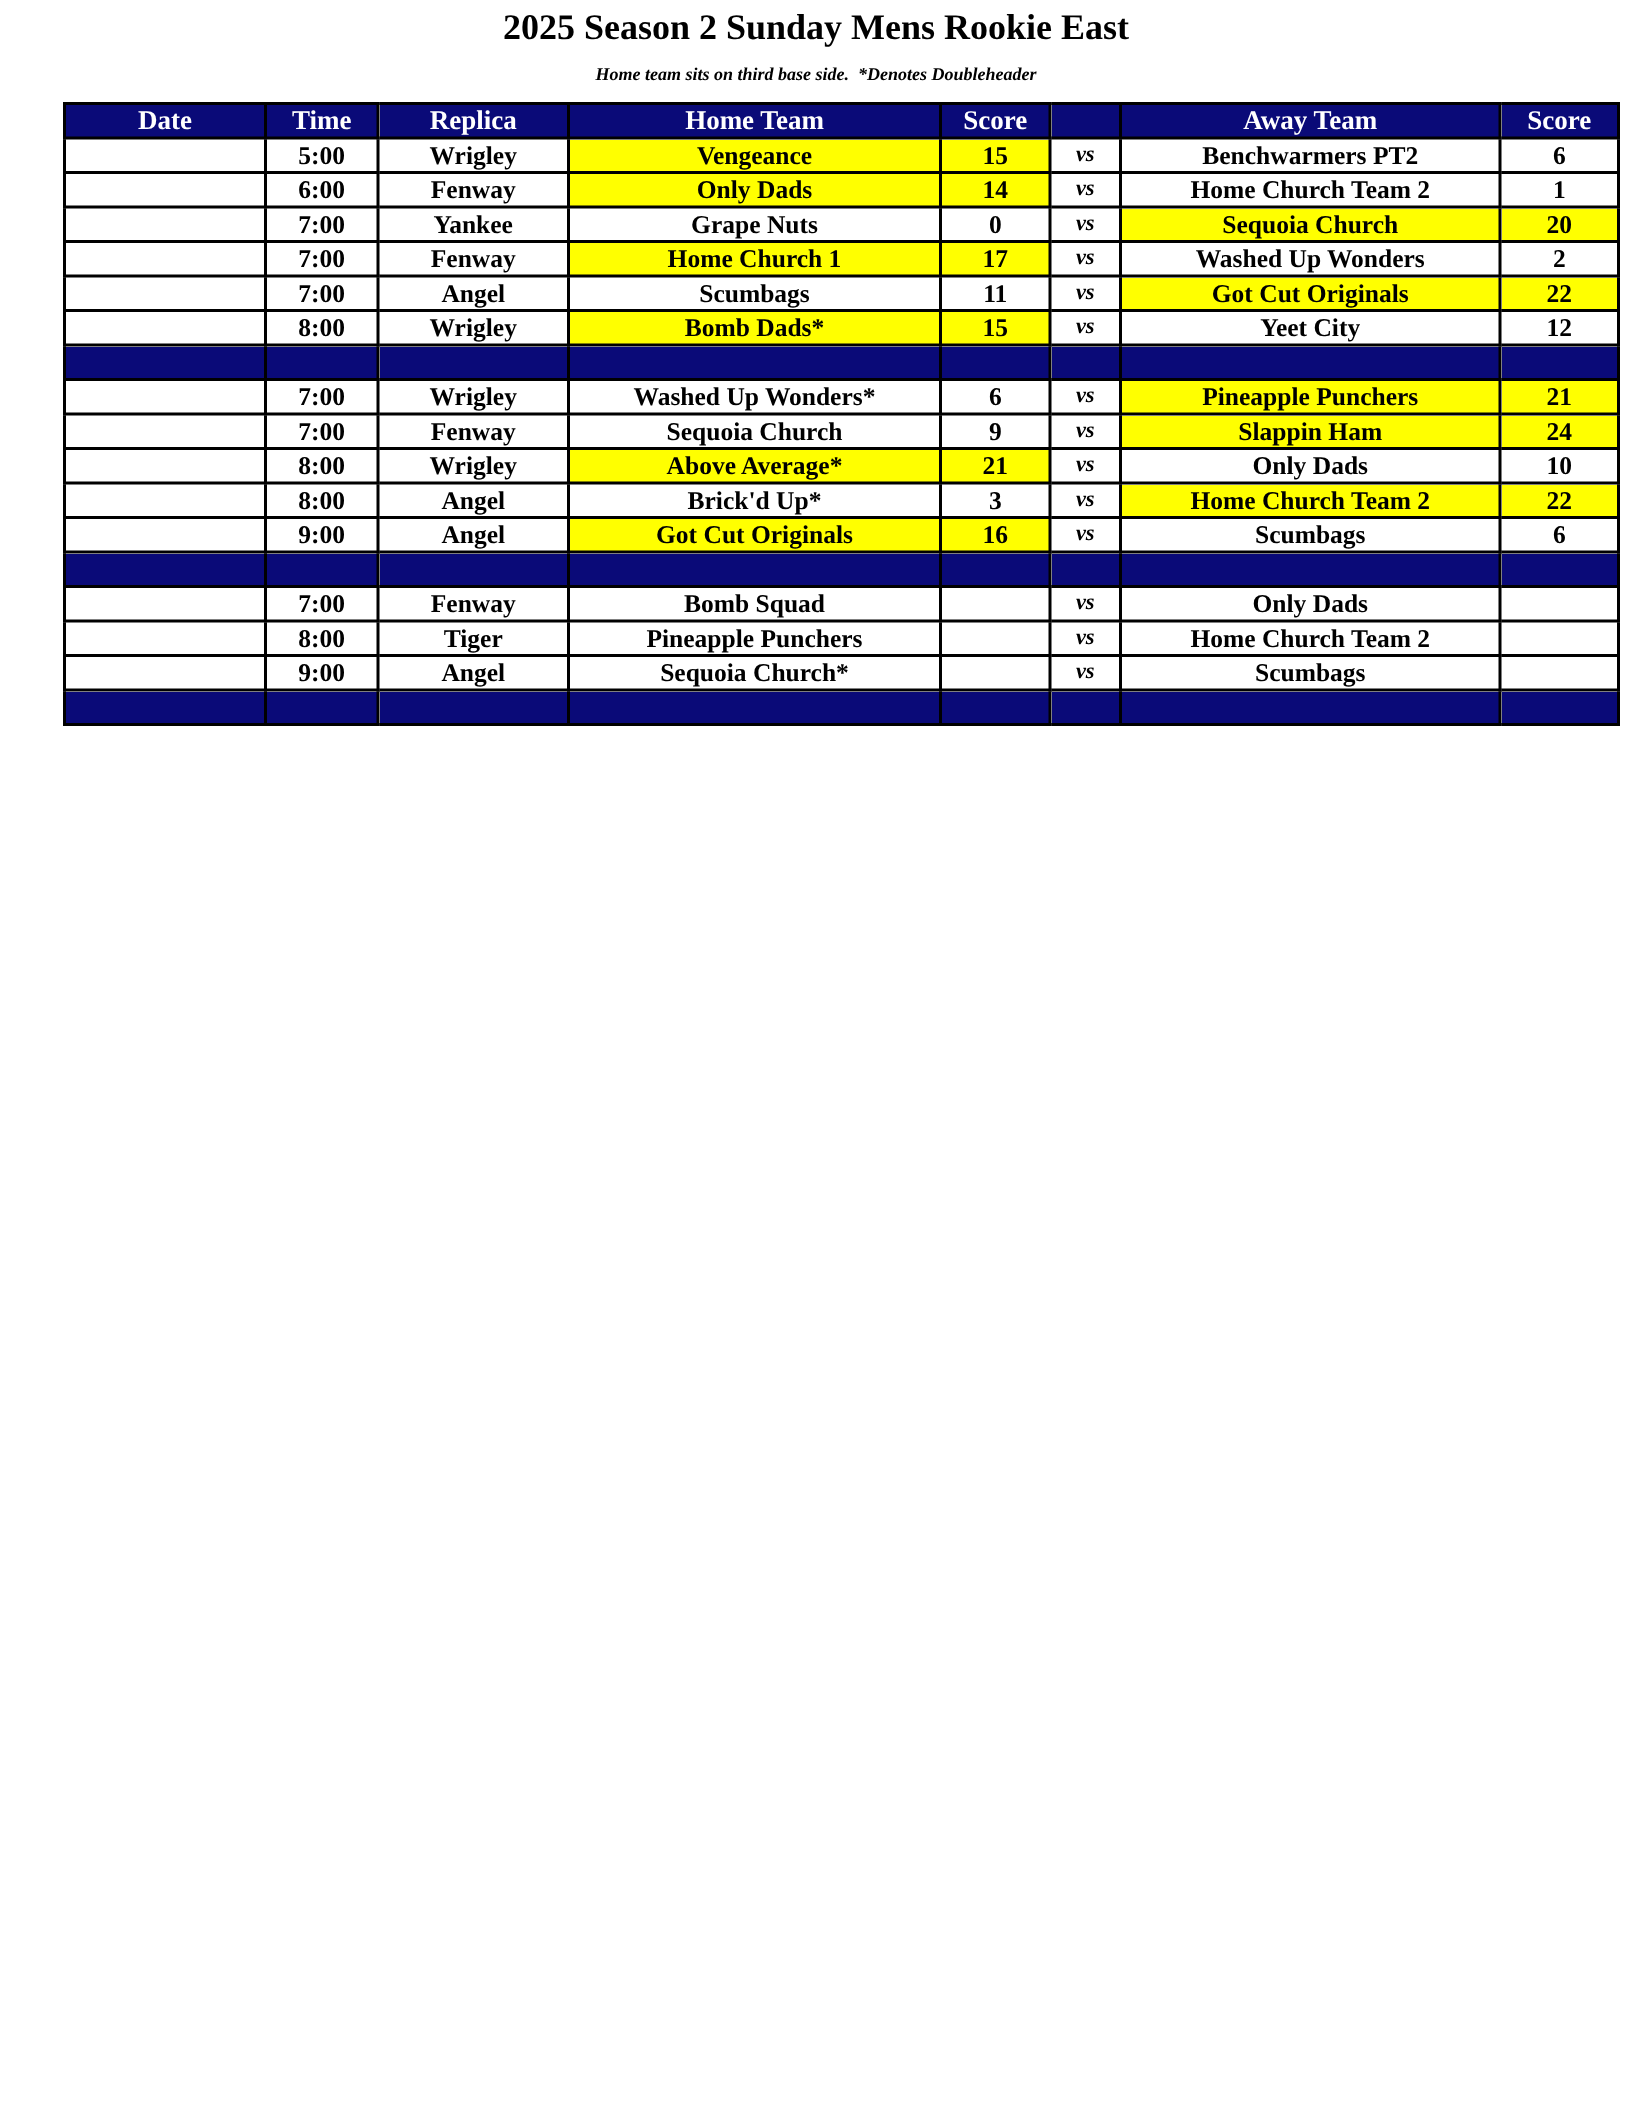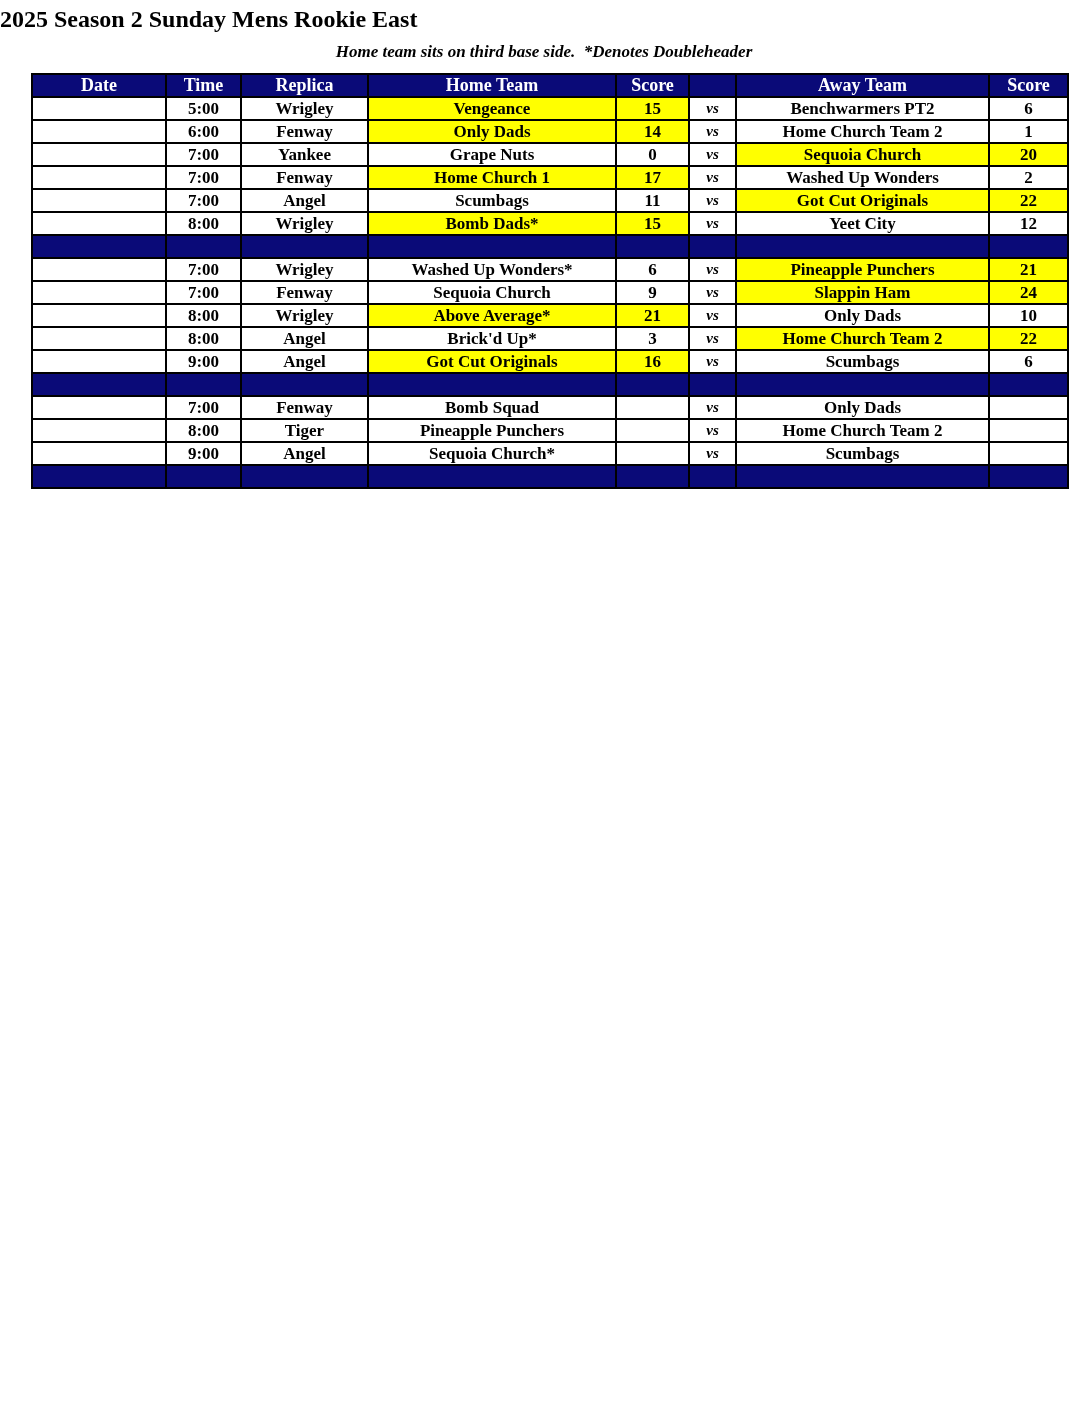--- a/index.html
+++ b/index.html
@@ -23,36 +23,37 @@
   .page-title {
     margin: 36px 0 0 0;
     text-align: center;
     font-size: 31px;
     font-weight: bold;
     line-height: 1.1;
     color: #000000;
   }
   .page-subtitle {
     margin: 6px 0 0 0;
+    text-align: center;
     font-size: 24px;
     font-weight: bold;
     line-height: 1.1;
     color: #000000;
   }
   .schedule-note {
     margin: 10px 0 0 0;
     text-align: center;
-    font-size: 17px;
+    font-size: 12px;
     font-weight: bold;
     font-style: italic;
     white-space: pre;
     color: #000000;
   }
   table.schedule {
-    margin: 11px 0 0 31px;
+    margin: 11px 0 0 42px;
     width: 1036px;
     border-collapse: collapse;
     table-layout: fixed;
     border: 2px solid var(--border);
   }
   table.schedule th,
   table.schedule td {
     border: 2px solid var(--border);
     height: 23px;
     padding: 0 2px;

